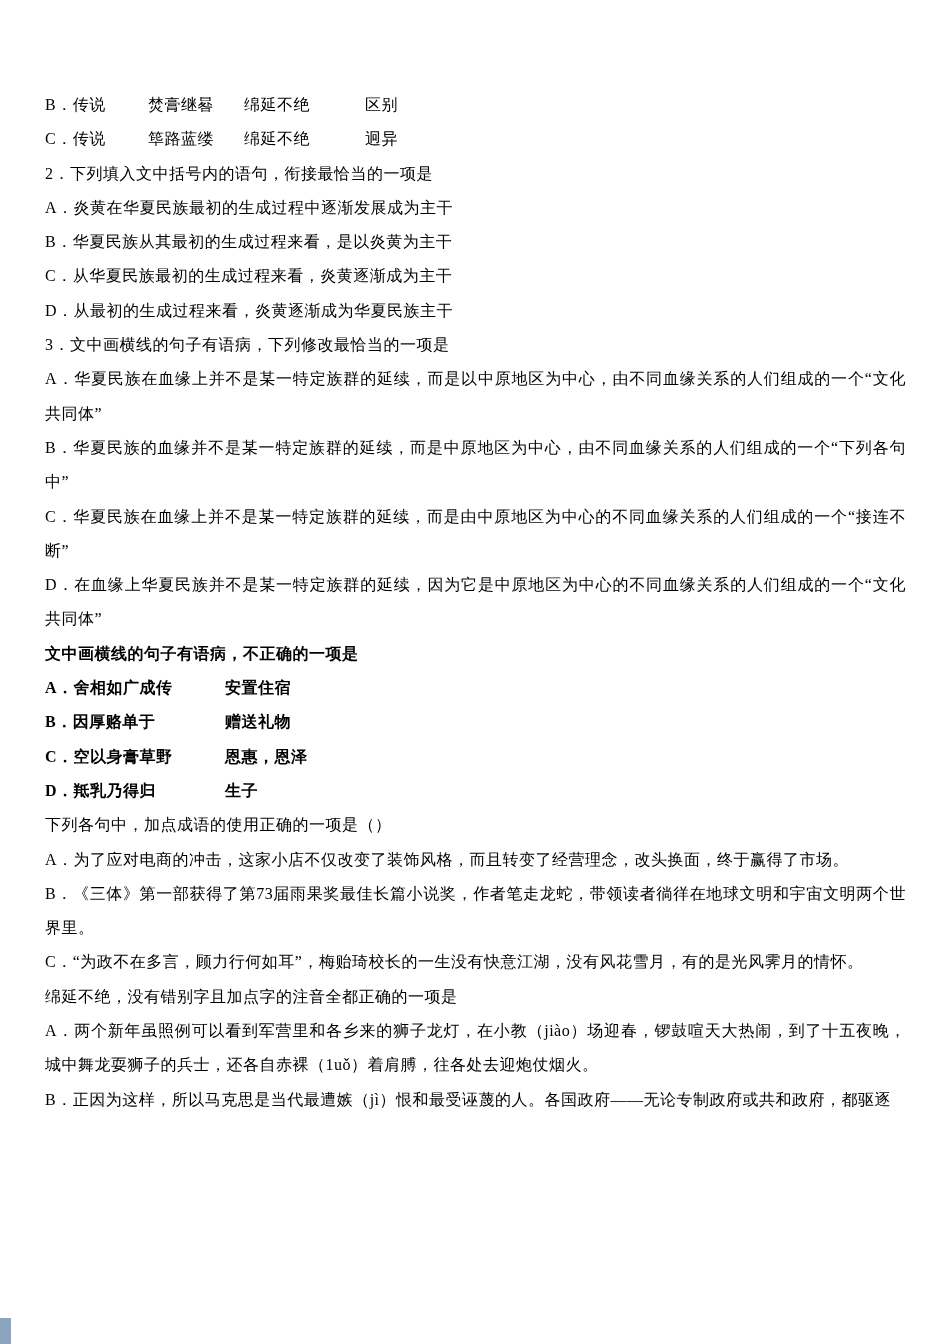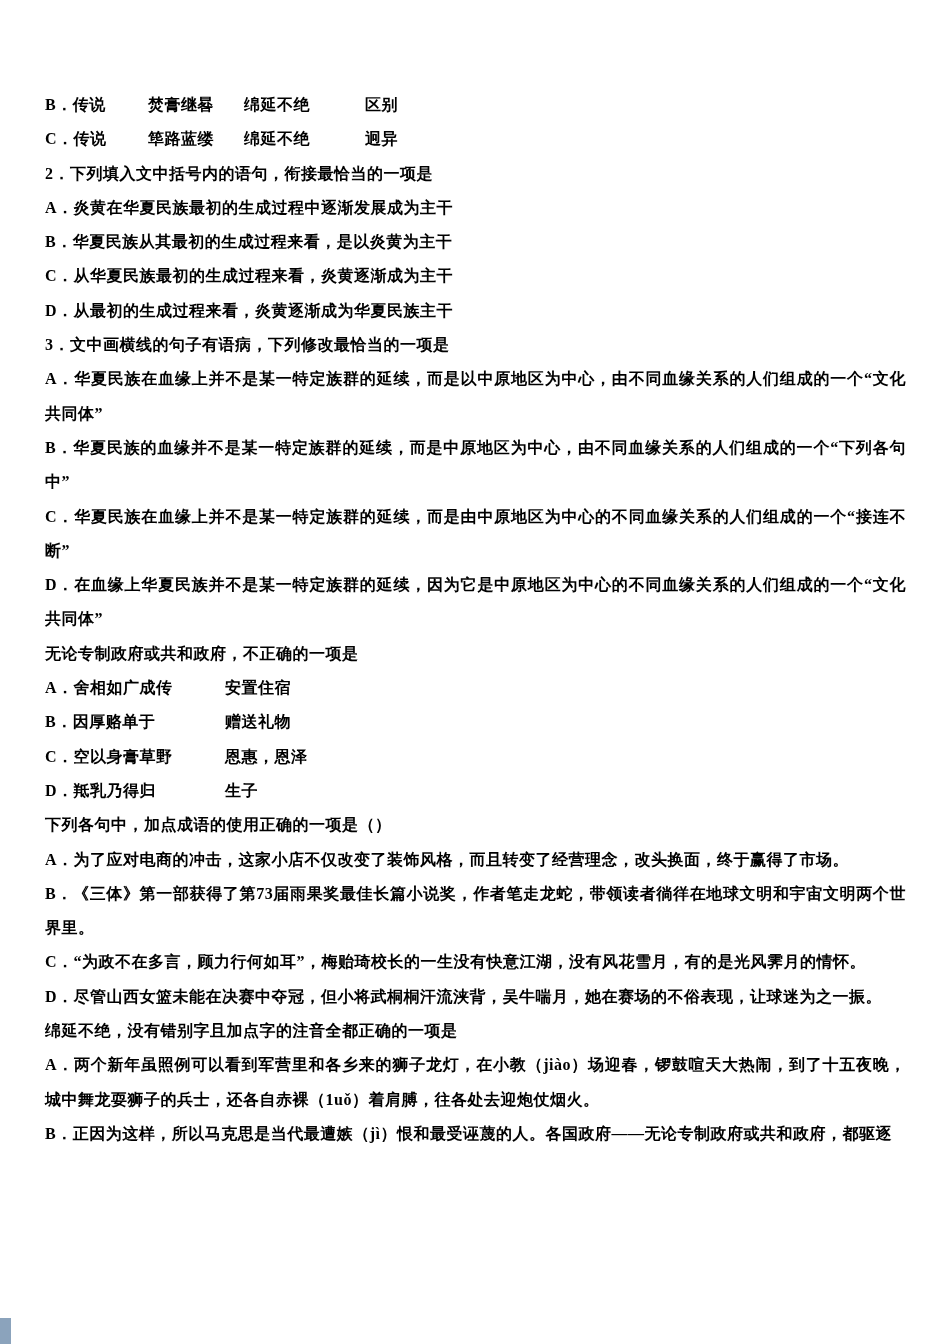--- a/index.html
+++ b/index.html
@@ -12,21 +12,20 @@
   }
   .page { position:absolute; inset:0; background:#ffffff; }
   .content {
     position:absolute; left:45px; top:88px; width:861px;
     font-size:16px; letter-spacing:0.5px;
   }
   .para, .row4, .row2 {
     line-height:34.3px;
     text-align:justify;
     white-space:normal;
-    font-weight:bold;
   }
   .bold { font-weight:bold; }
   .row4, .row2 { text-align:left; white-space:nowrap; }
   .row4 .col { display:inline-block; }
   .row4 .col1 { width:103px; }
   .row4 .col2 { width:96px; }
   .row4 .col3 { width:121px; }
   .row2 .col { display:inline-block; }
   .row2 .col1 { width:180px; }
   .corner-fragment {
@@ -44,28 +43,27 @@
       <div class="para">2．下列填入文中括号内的语句，衔接最恰当的一项是</div>
       <div class="para">A．炎黄在华夏民族最初的生成过程中逐渐发展成为主干</div>
       <div class="para">B．华夏民族从其最初的生成过程来看，是以炎黄为主干</div>
       <div class="para">C．从华夏民族最初的生成过程来看，炎黄逐渐成为主干</div>
       <div class="para">D．从最初的生成过程来看，炎黄逐渐成为华夏民族主干</div>
       <div class="para">3．文中画横线的句子有语病，下列修改最恰当的一项是</div>
       <div class="para">A．华夏民族在血缘上并不是某一特定族群的延续，而是以中原地区为中心，由不同血缘关系的人们组成的一个“文化共同体”</div>
       <div class="para">B．华夏民族的血缘并不是某一特定族群的延续，而是中原地区为中心，由不同血缘关系的人们组成的一个“下列各句中”</div>
       <div class="para">C．华夏民族在血缘上并不是某一特定族群的延续，而是由中原地区为中心的不同血缘关系的人们组成的一个“接连不断”</div>
       <div class="para">D．在血缘上华夏民族并不是某一特定族群的延续，因为它是中原地区为中心的不同血缘关系的人们组成的一个“文化共同体”</div>
-      <div class="para bold">无论专制政府或共和政府，不正确的一项是</div>
+      <div class="para bold">文中画横线的句子有语病，不正确的一项是</div>
       <div class="row2 bold"><span class="col col1">A．舍相如广成传</span><span class="col col2">安置住宿</span></div>
       <div class="row2 bold"><span class="col col1">B．因厚赂单于</span><span class="col col2">赠送礼物</span></div>
       <div class="row2 bold"><span class="col col1">C．空以身膏草野</span><span class="col col2">恩惠，恩泽</span></div>
       <div class="row2 bold"><span class="col col1">D．羝乳乃得归</span><span class="col col2">生子</span></div>
       <div class="para">下列各句中，加点成语的使用正确的一项是（）</div>
       <div class="para">A．为了应对电商的冲击，这家小店不仅改变了装饰风格，而且转变了经营理念，改头换面，终于赢得了市场。</div>
       <div class="para">B．《三体》第一部获得了第73届雨果奖最佳长篇小说奖，作者笔走龙蛇，带领读者徜徉在地球文明和宇宙文明两个世界里。</div>
       <div class="para">C．“为政不在多言，顾力行何如耳”，梅贻琦校长的一生没有快意江湖，没有风花雪月，有的是光风霁月的情怀。</div>
-      <div class="para">D．尽管山西女篮未能在决赛中夺冠，但小将武桐桐汗流浃背，吴牛喘月，她在赛场的不俗表现，让球迷为之一振。</div>
       <div class="para">绵延不绝，没有错别字且加点字的注音全都正确的一项是</div>
       <div class="para">A．两个新年虽照例可以看到军营里和各乡来的狮子龙灯，在小教（jiào）场迎春，锣鼓喧天大热闹，到了十五夜晚，城中舞龙耍狮子的兵士，还各自赤裸（1uǒ）着肩膊，往各处去迎炮仗烟火。</div>
       <div class="para">B．正因为这样，所以马克思是当代最遭嫉（jì）恨和最受诬蔑的人。各国政府——无论专制政府或共和政府，都驱逐</div>
     </div>
   <div class="corner-fragment" style="background: rgb(139, 163, 188);"></div>
 </div>
 
 </body></html>

